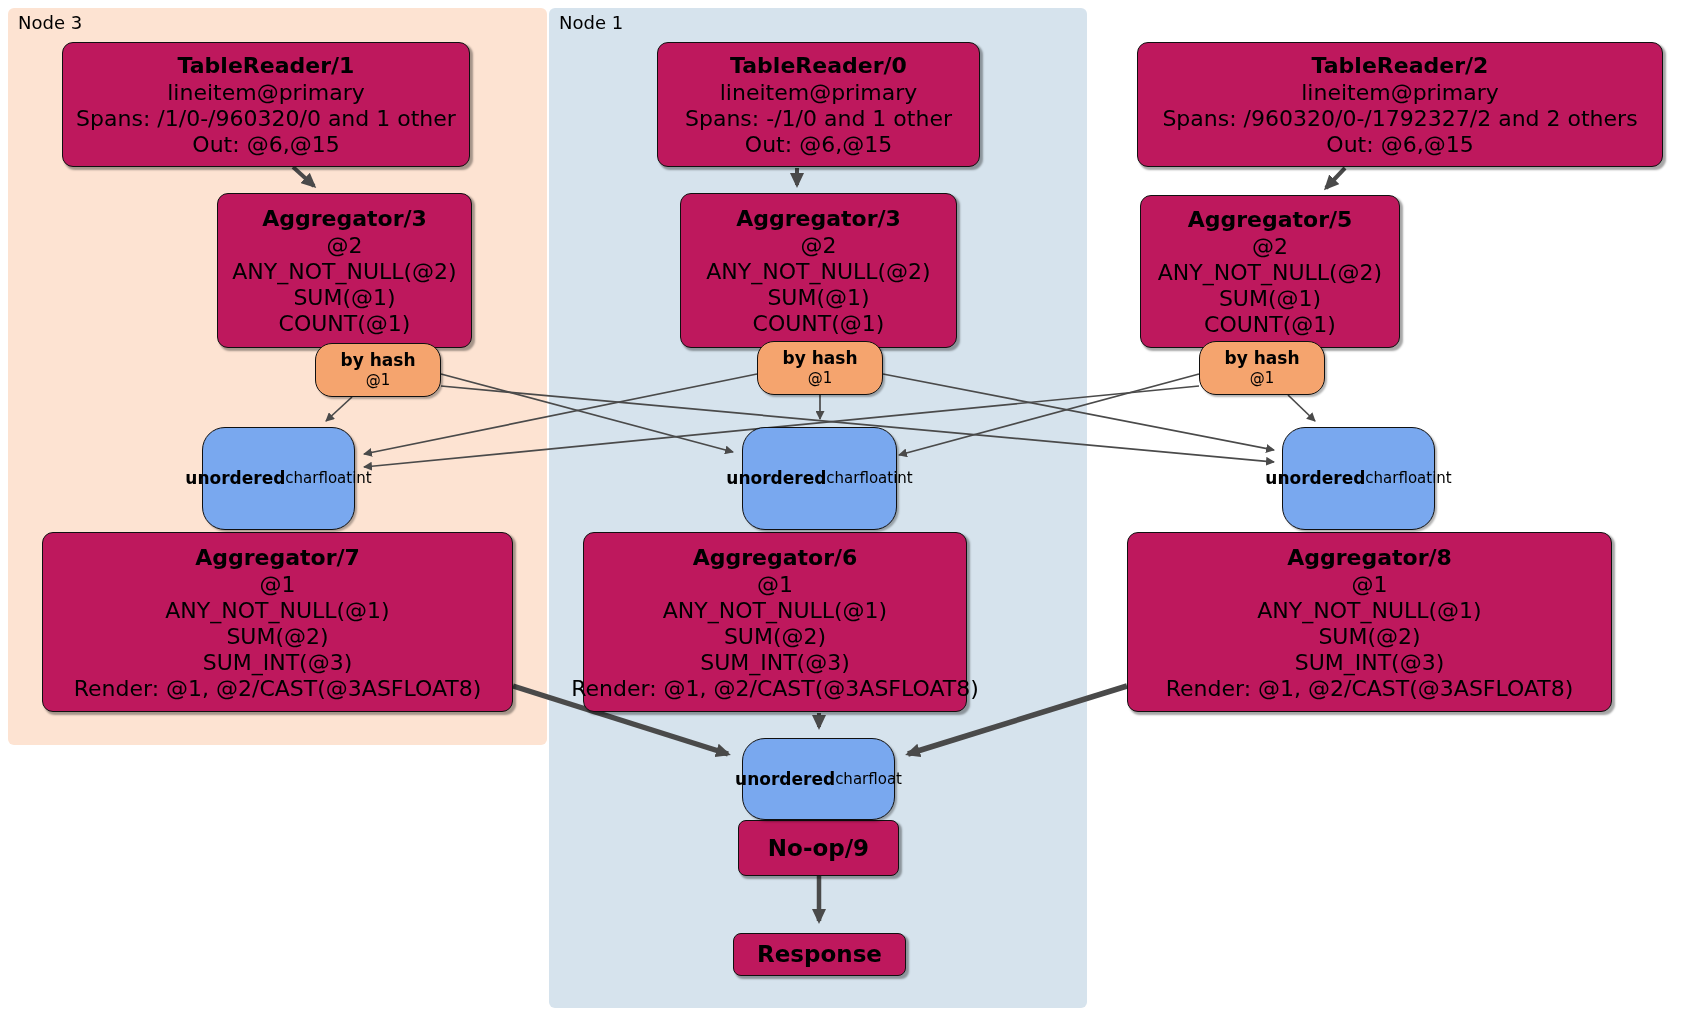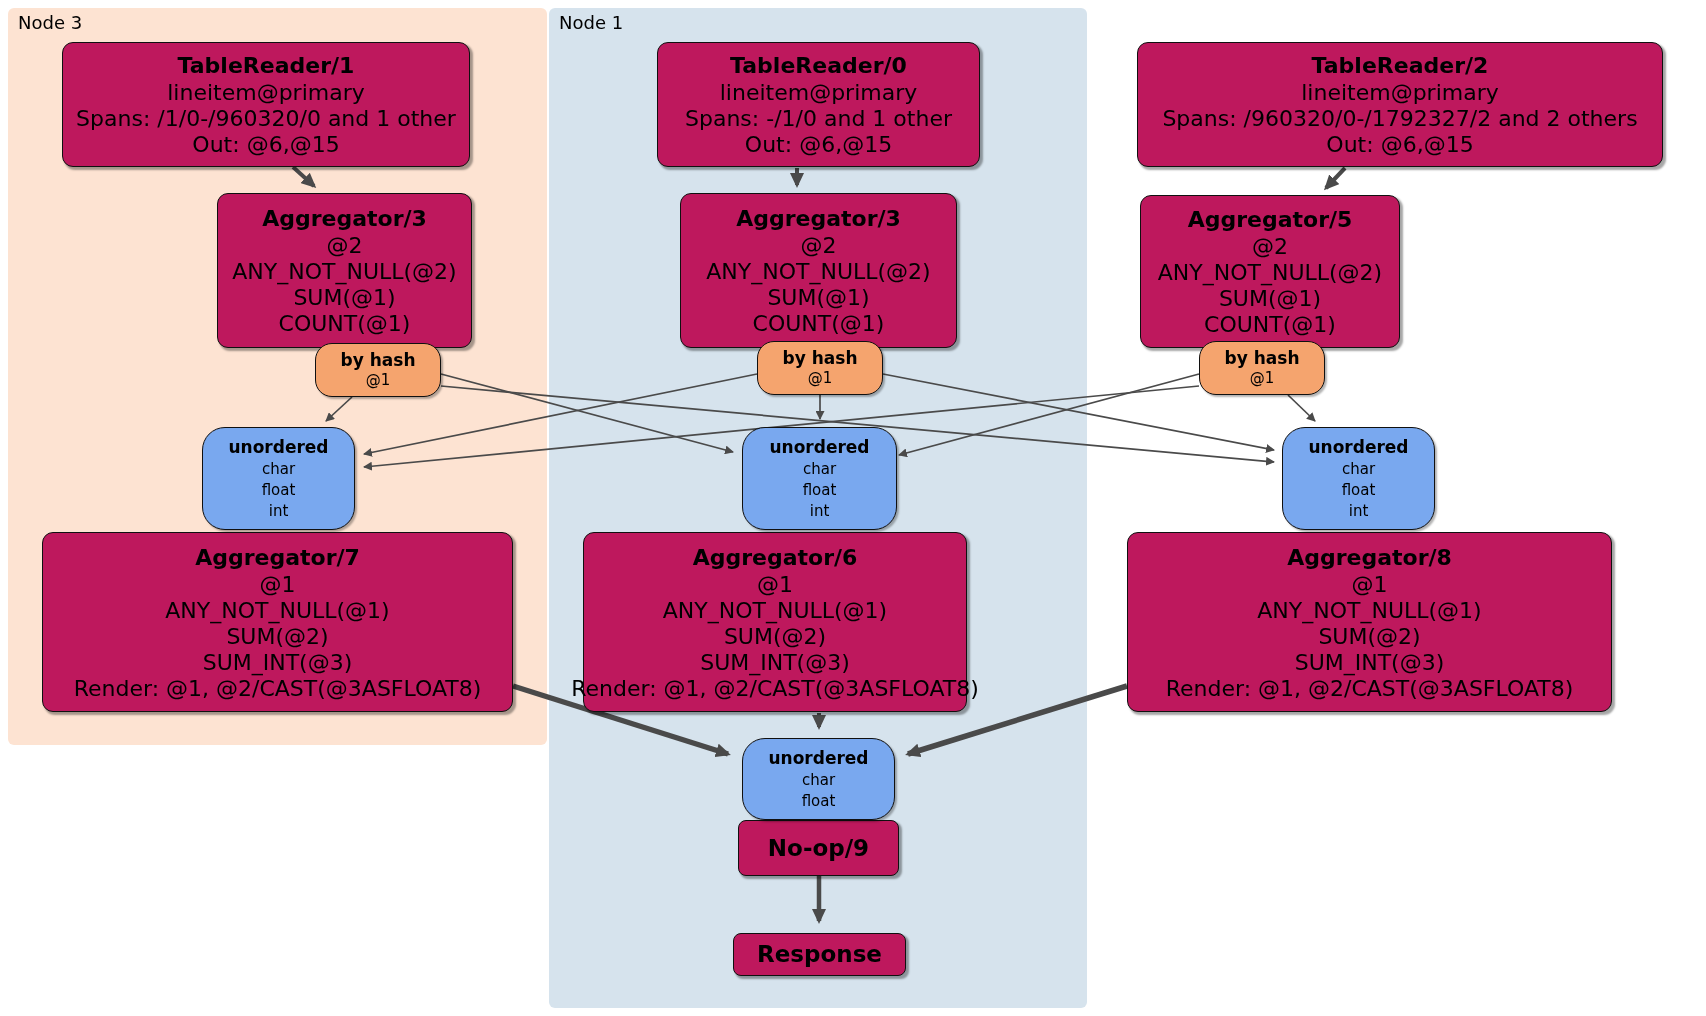--- a/index.html
+++ b/index.html
@@ -27,21 +27,21 @@
     background:#f5a46e;border:1.6px solid #101010;border-radius:17px;
     box-shadow:2px 2px 2px rgba(0,0,0,0.3);
     display:flex;flex-direction:column;justify-content:center;align-items:center;text-align:center;
   }
   .rtitle{font-weight:bold;font-size:17px;line-height:21px;}
   .rline{font-size:15px;line-height:19px;}
   .sync{
     position:absolute;z-index:4;box-sizing:border-box;
     background:#79a8ef;border:1.6px solid #101010;border-radius:23px;
     box-shadow:2px 2px 2px rgba(0,0,0,0.3);
-    display:flex;flex-direction:column;justify-content:center;align-items:center;text-align:center;
+    display:flex;flex-direction:row;justify-content:center;align-items:center;text-align:center;
   }
   .stitle{font-weight:bold;font-size:17px;line-height:23px;}
   .sline{font-size:15px;line-height:21px;}
 </style>
 </head>
 <body>
 
 <div id="stage">
 
   <div class="region" id="rg-node3">

